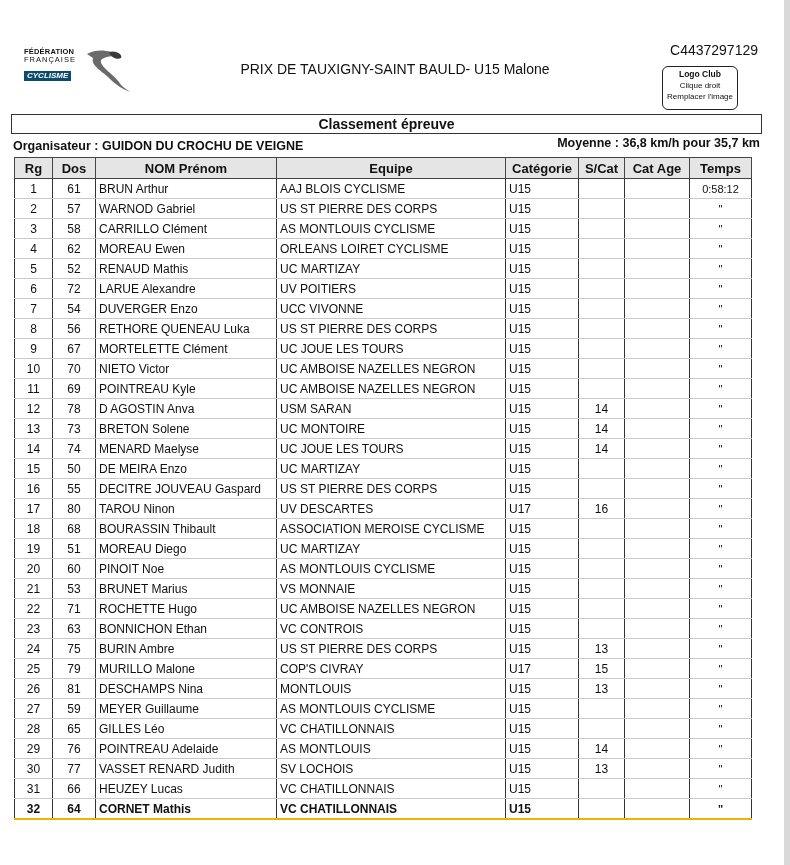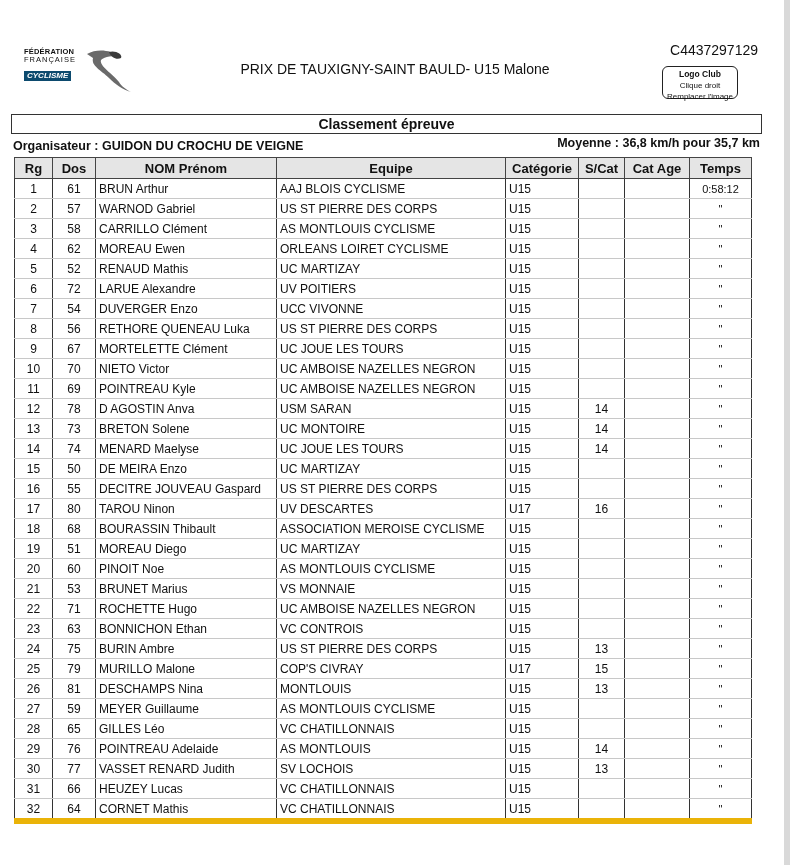--- a/index.html
+++ b/index.html
@@ -9,29 +9,29 @@
   }
   .right-strip { position: absolute; left: 784px; top: 0; width: 6px; height: 865px; background: #d9d9d9; }
   .logo { position: absolute; left: 24px; top: 48px; width: 110px; height: 50px; }
   .logo .l1, .logo .l2 { font-size: 7.5px; font-weight: bold; line-height: 8px; letter-spacing: 0.2px; }
   .logo .l2 { letter-spacing: 1px; font-weight: normal; }
   .logo .l3 { display: inline-block; background: #0c4a6e; color: #fff; font-size: 8px; font-weight: bold; padding: 0 3px; line-height: 10px; font-style: italic; }
   .logo svg { position: absolute; left: 55px; top: 0; }
   .hdr-code { position: absolute; left: 0; width: 726px; top: 42px; text-align: right; font-size: 14px; margin-left: 32px; }
   .hdr-title { position: absolute; left: 0; width: 790px; top: 61px; text-align: center; font-size: 14px; }
   .hdr-code span, .hdr-title span { position: relative; left: 0; }
-  .logo-club { position: absolute; left: 662px; top: 66px; width: 76px; height: 33px; border: 1px solid #222; border-radius: 6px; text-align: center; font-size: 8px; line-height: 11px; padding-top: 2px; box-sizing: border-box; }
+  .logo-club { position: absolute; left: 662px; top: 66px; width: 76px; height: 44px; border: 1px solid #222; border-radius: 6px; text-align: center; font-size: 8px; line-height: 11px; padding-top: 2px; box-sizing: border-box; }
   .logo-club .t1 { font-weight: bold; font-size: 8.5px; }
   .section-box { position: absolute; left: 11px; top: 114px; width: 751px; height: 20px; border: 1px solid #333; box-sizing: border-box; text-align: center; font-weight: bold; font-size: 14px; line-height: 19px; }
   .organisateur { position: absolute; left: 13px; top: 139px; font-size: 12.5px; font-weight: bold; }
   .moyenne { position: absolute; right: 30px; top: 136px; font-size: 12.5px; font-weight: bold; margin-left: 44px; }
   table.results { position: absolute; left: 14px; top: 157px; border-collapse: collapse; table-layout: fixed; font-size: 12px; }
   table.results th { background: #e5e5e5; font-weight: bold; font-size: 13px; height: 20px; border: 1px solid #444; padding: 0; }
   table.results td { height: 19px; border-left: 1px solid #333; border-right: 1px solid #333; border-bottom: 1px solid #c8c8c8; padding: 0 3px; white-space: nowrap; overflow: hidden; }
-  table.results tr:last-child td { border-bottom: 6px solid #eab308; }
+  table.results tr:last-child td { border-bottom: 2px solid #eab308; font-weight: bold; }
   td.c { text-align: center; }
   td.l { text-align: left; }
   td.tm { text-align: center; font-size: 11px; }
 </style>
 </head>
 <body>
 
 <div class="right-strip"></div>
 
 <div class="logo">

